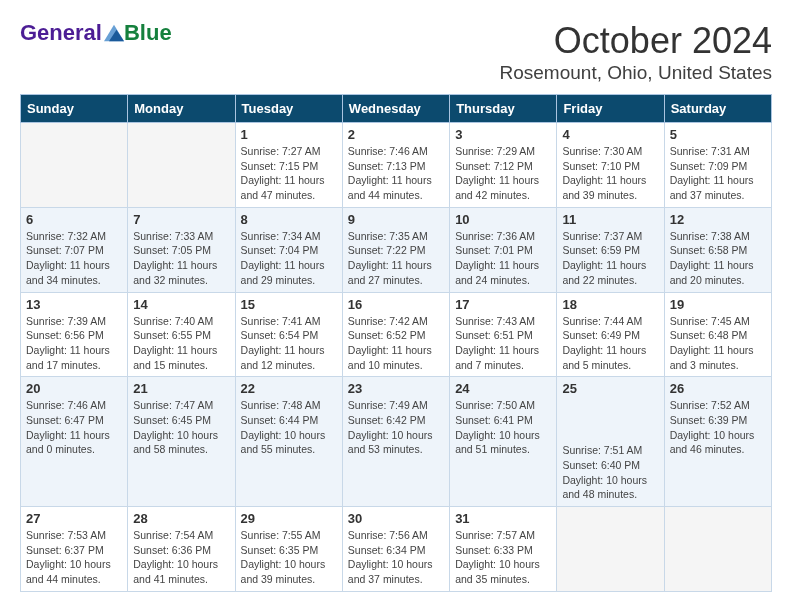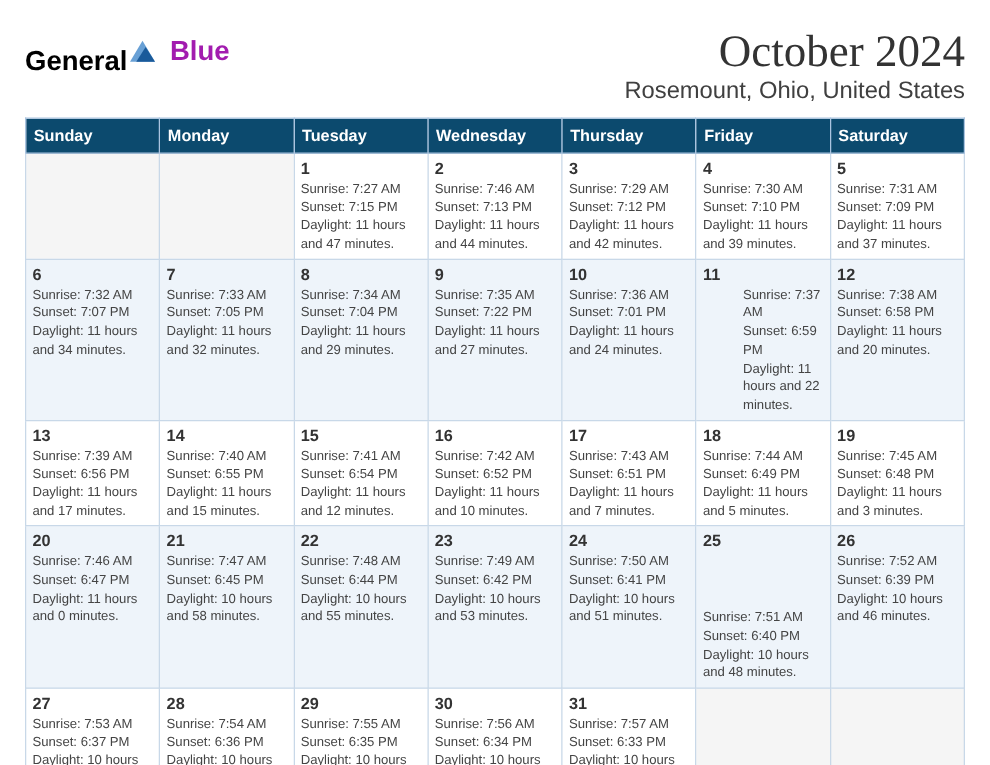--- a/index.html
+++ b/index.html
@@ -20,35 +20,34 @@
       display: flex;
       flex-direction: column;
       align-items: flex-start;
     }
     .logo-text {
       display: flex;
       align-items: center;
       font-size: 22px;
       font-weight: bold;
     }
-    .logo-general { color: #000000; margin-top: 16px; }
-    .logo-blue { color: #a21caf; margin-left: 12px; }
+    .logo-general { color: #4c1d95; }
+    .logo-blue { color: #15803d; }
     .logo-icon {
       width: 20px;
       height: 20px;
       margin-left: 2px;
     }
     .title-section {
       text-align: right;
     }
     .month-title {
       font-size: 36px;
       color: #333;
       font-weight: normal;
-      font-family: Liberation Serif, serif;
     }
     .location {
       font-size: 19px;
       color: #404040;
     }
     table {
       width: 100%;
       border-collapse: collapse;
       table-layout: fixed;
     }
@@ -182,21 +181,21 @@
 Daylight: 11 hours and 27 minutes.</div>
         </td>
         <td>
           <span class="day-number">10</span>
           <div class="day-info" style="white-space: pre-line;">Sunrise: 7:36 AM
 Sunset: 7:01 PM
 Daylight: 11 hours and 24 minutes.</div>
         </td>
         <td>
           <span class="day-number">11</span>
-          <div class="day-info" style="white-space: pre-line; margin-left: 32px;">Sunrise: 7:37 AM
+          <div class="day-info" style="white-space: pre-line;">Sunrise: 7:37 AM
 Sunset: 6:59 PM
 Daylight: 11 hours and 22 minutes.</div>
         </td>
         <td>
           <span class="day-number">12</span>
           <div class="day-info" style="white-space: pre-line;">Sunrise: 7:38 AM
 Sunset: 6:58 PM
 Daylight: 11 hours and 20 minutes.</div>
         </td>
       </tr>

